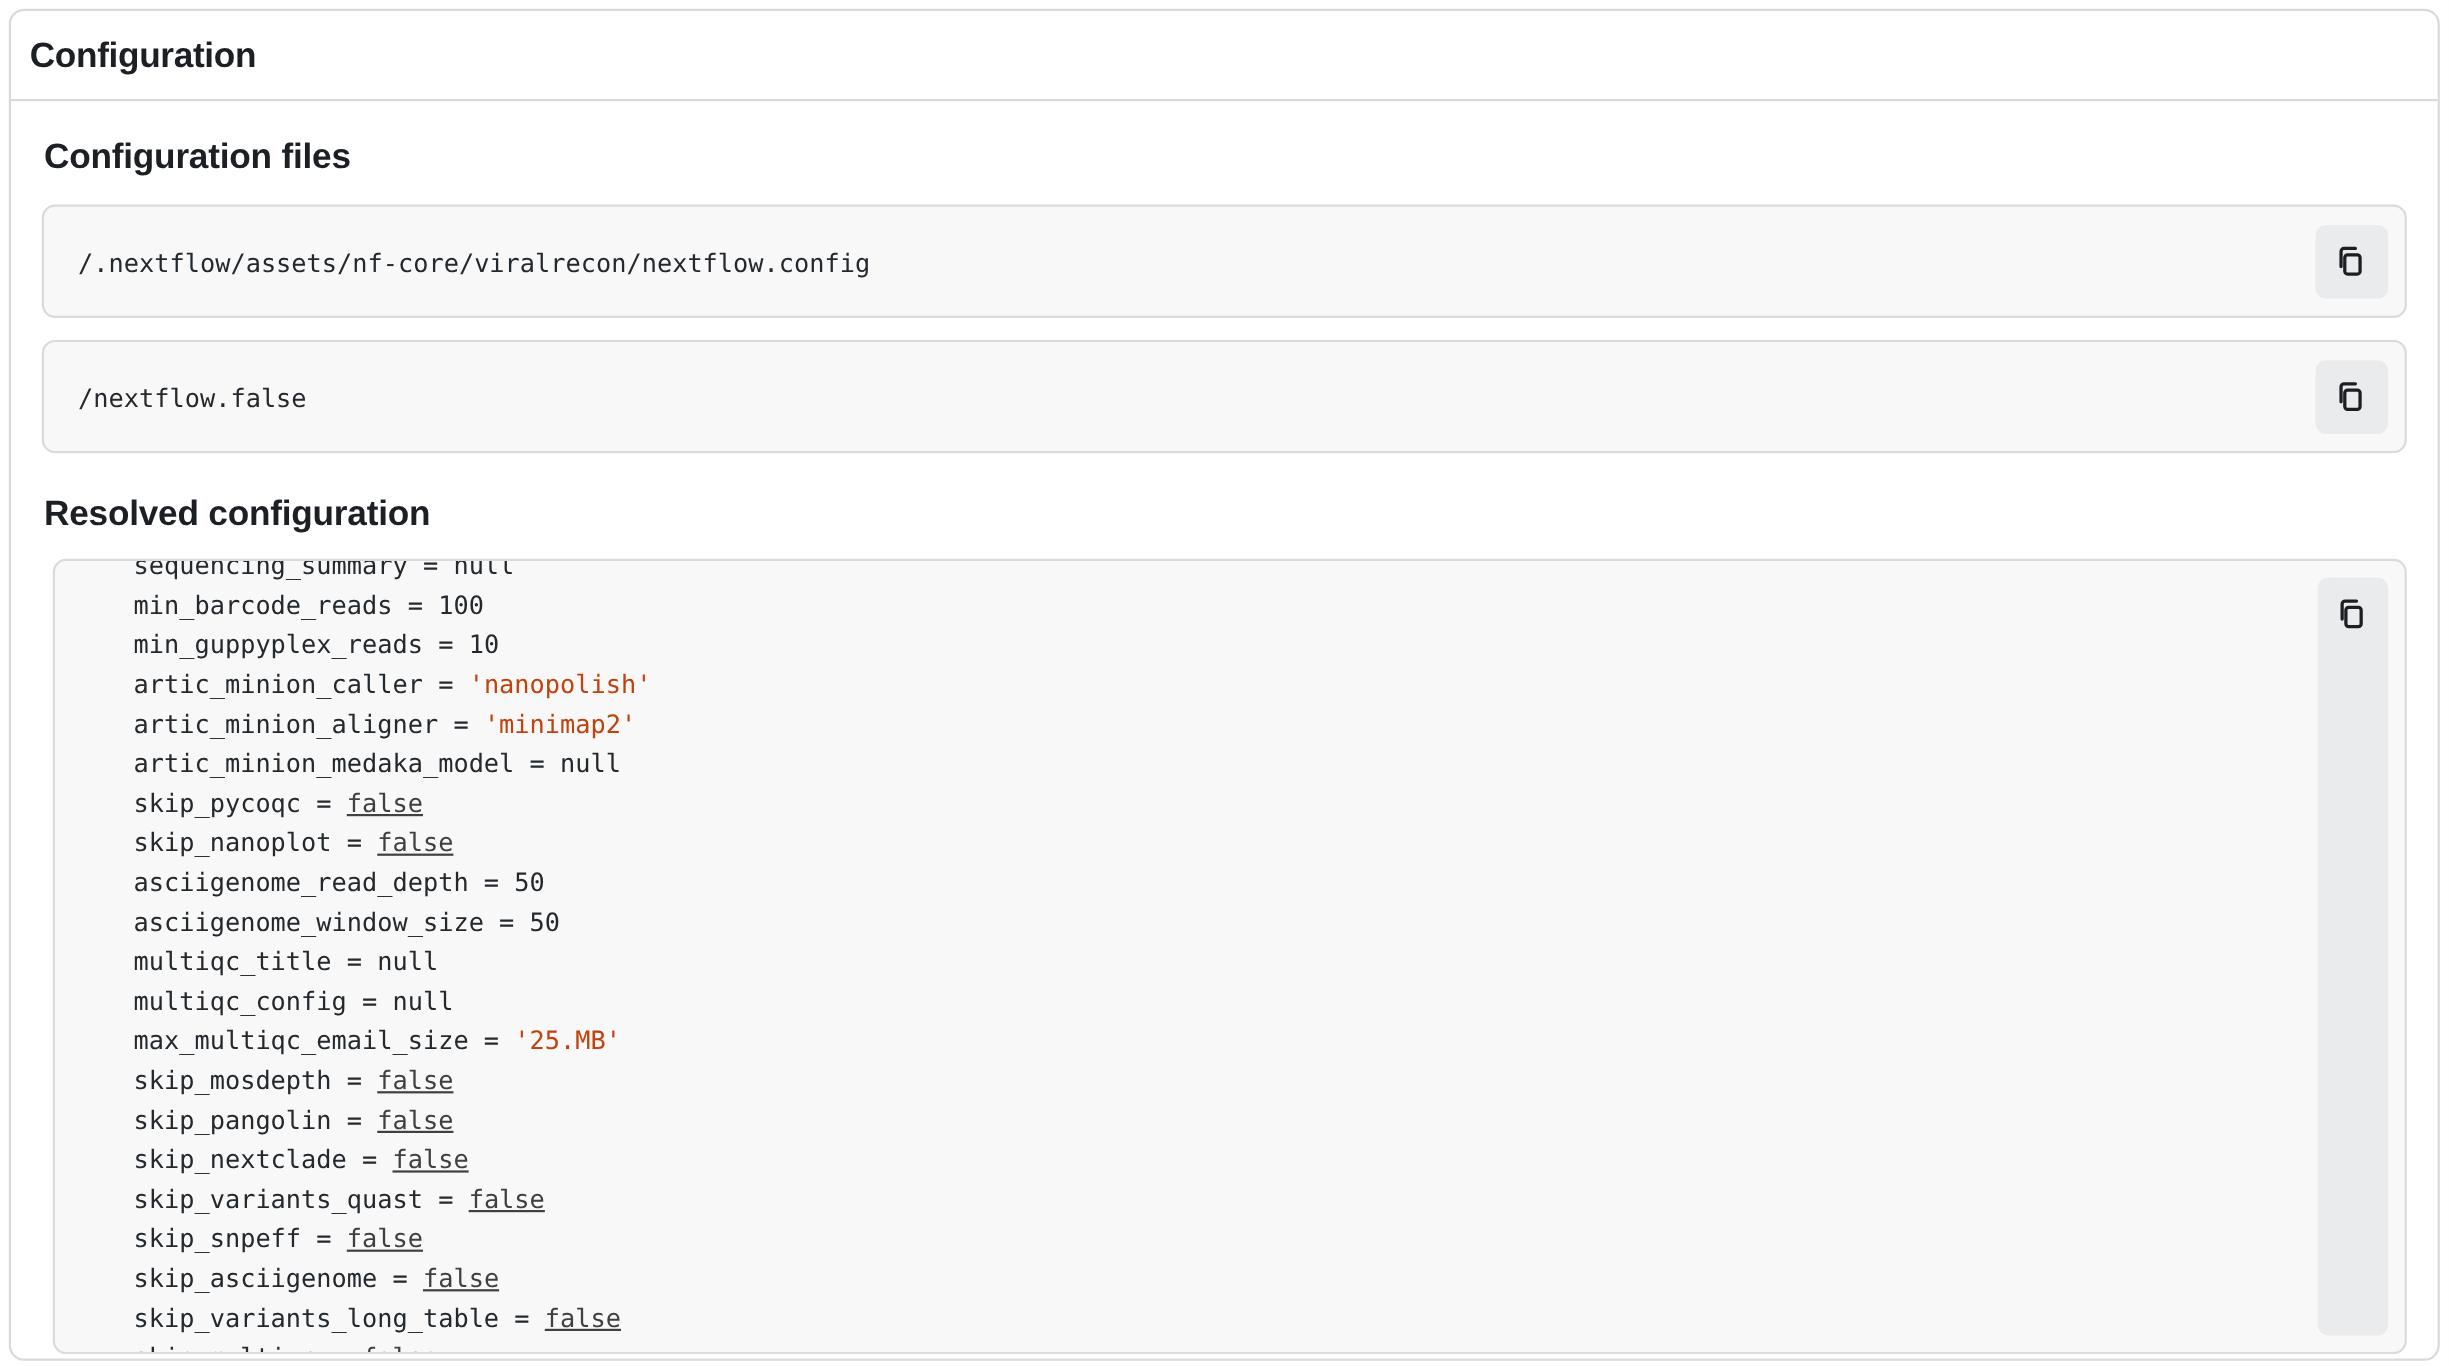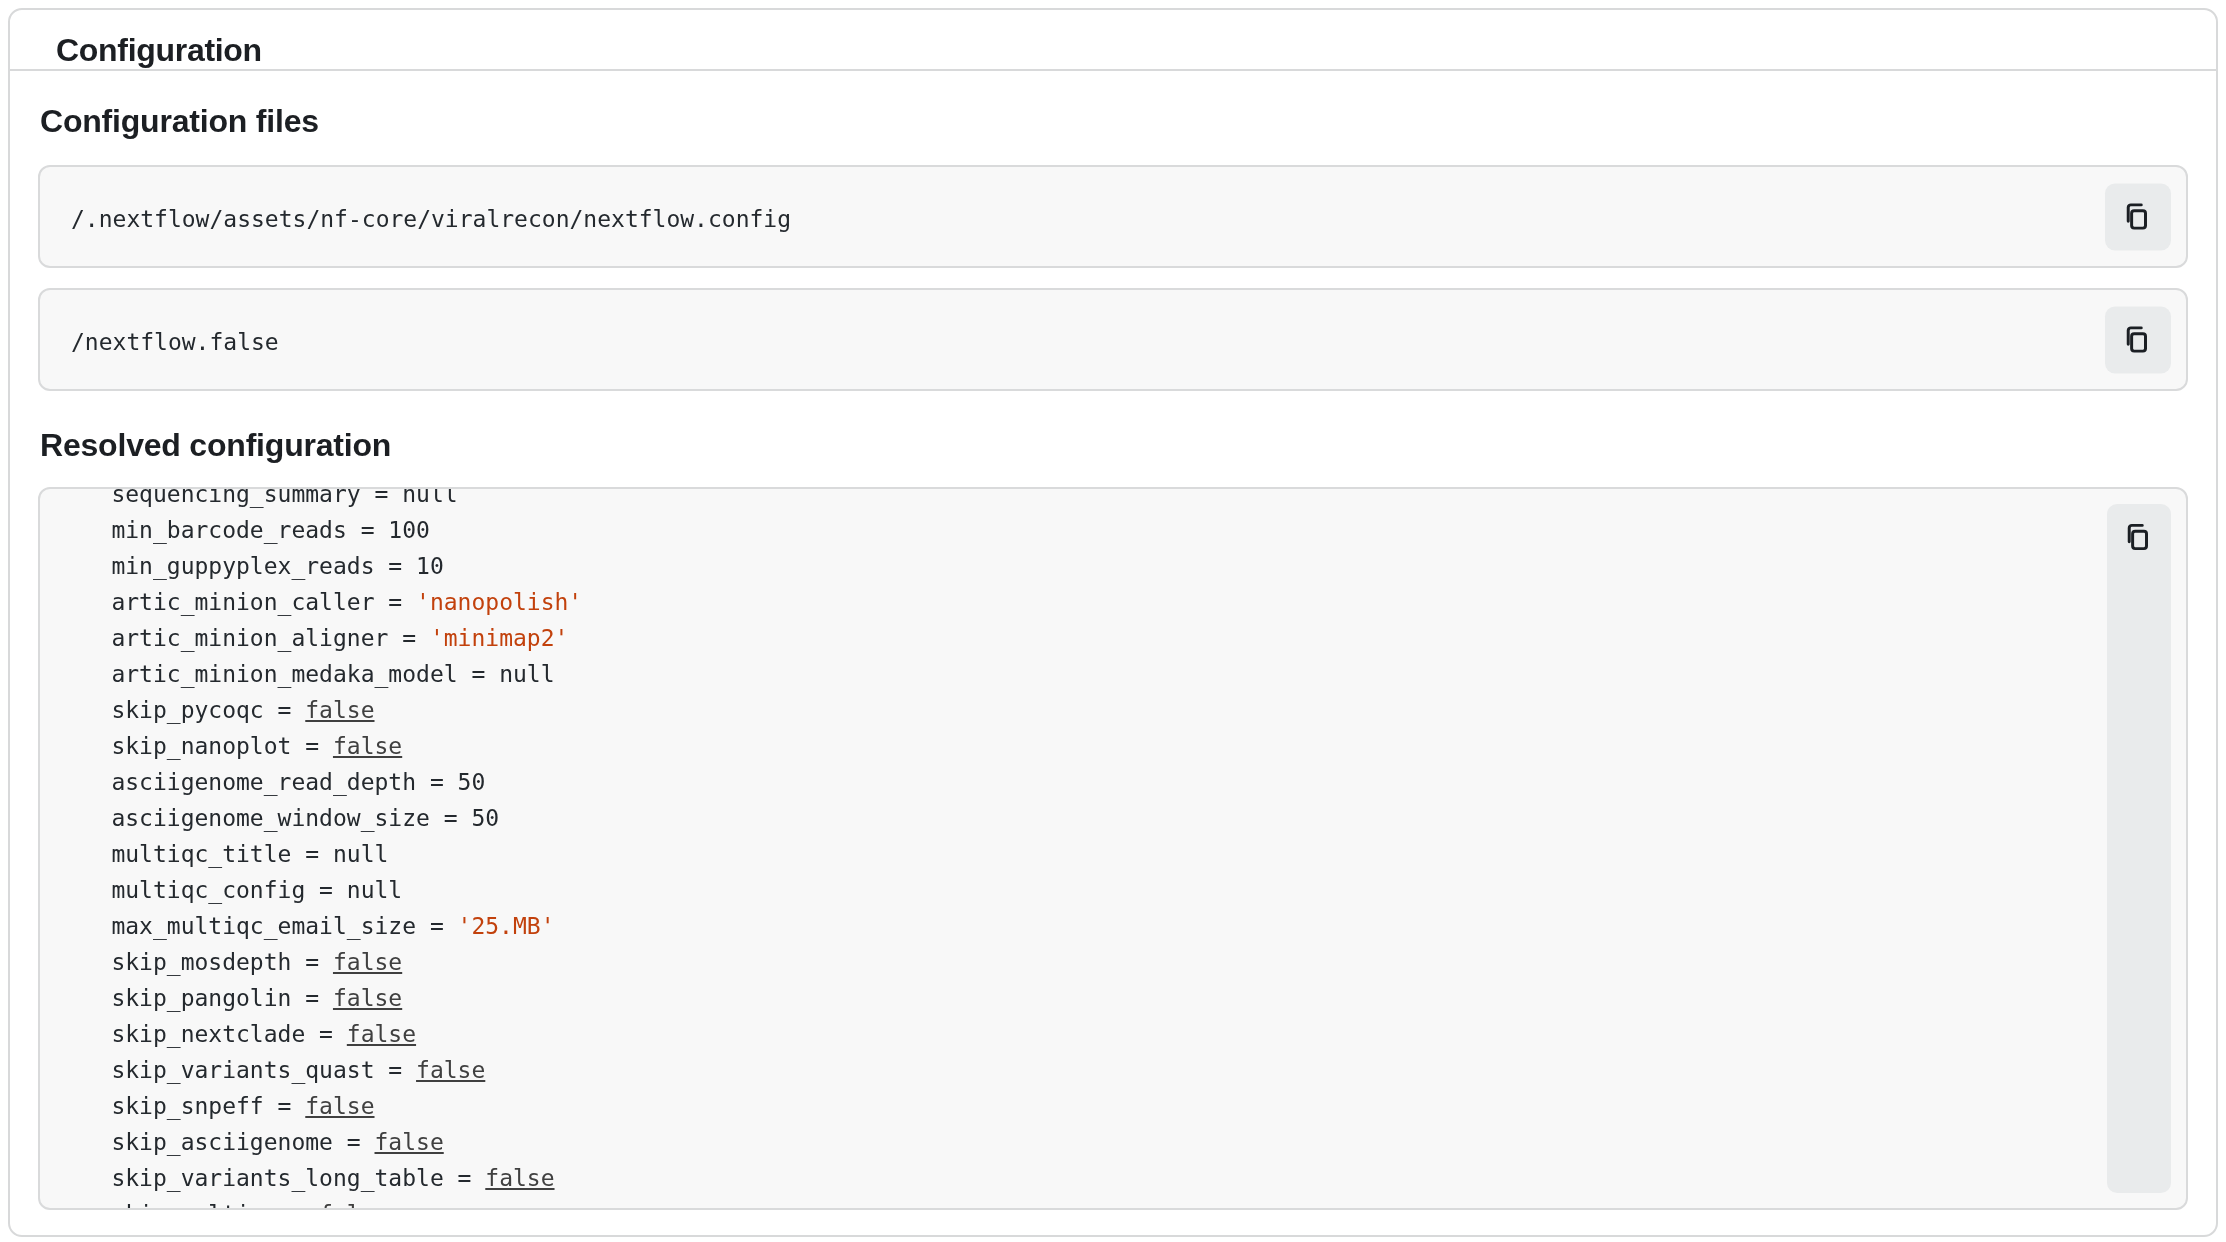--- a/index.html
+++ b/index.html
@@ -11,24 +11,24 @@
   }
   .card {
     position: absolute;
     left: 8px; top: 8px;
     width: 2210px; height: 1229px;
     background: #ffffff;
     border: 2px solid #d8d9da;
     border-radius: 14px;
   }
   .card-header {
-    height: 61px;
+    height: 82px;
     display: flex;
-    align-items: flex-end;
-    padding: 0 46px;
+    align-items: center;
+    padding: 0 17px;
     border-bottom: 2px solid #d8d9da;
   }
   .page-title {
     font-size: 32px;
     font-weight: 700;
     color: #1c1f23;
     letter-spacing: -0.3px;
   }
   .card-body { padding: 0 28px; }
   .section-heading {
@@ -70,20 +70,21 @@
     justify-content: center;
     cursor: pointer;
   }
   .code-box {
     position: relative;
     height: 723px;
     background: #f8f8f8;
     border: 2px solid #d9dadb;
     border-radius: 12px;
     overflow: hidden;
+    margin-left: 10px;
   }
   .code-scroll {
     height: 100%;
     overflow: hidden;
   }
   pre.code {
     margin-top: -13px;
     padding-left: 16px;
     font-family: "DejaVu Sans Mono", monospace;
     font-size: 23px;

